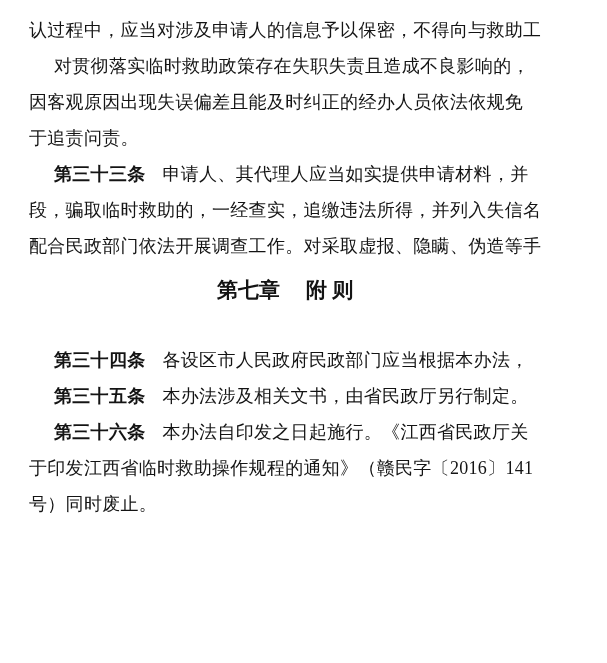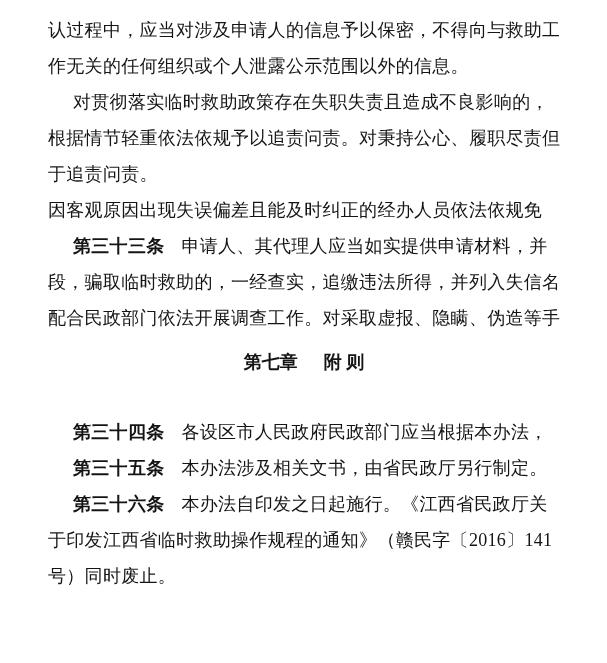--- a/index.html
+++ b/index.html
@@ -11,21 +11,21 @@
     height: 663px;
     background: #ffffff;
     overflow: hidden;
     font-family: "Liberation Serif", "DejaVu Serif", serif;
     color: #141414;
   }
   .page {
     box-sizing: border-box;
     width: 607px;
     height: 663px;
-    padding: 12px 0 0 48px;
+    padding: 12px 0 0 29px;
   }
   .col {
     width: 512px;
   }
   .ln {
     margin: 0;
     height: 36px;
     line-height: 36px;
     font-size: 18px;
     letter-spacing: 0.3px;
@@ -40,44 +40,42 @@
     text-align: center;
   }
   .lbl:empty {
     display: none;
   }
   .heading {
     margin: 0;
     margin-top: 8px;
     height: 36px;
     line-height: 36px;
-    font-size: 18px;
+    font-size: 21px;
     font-weight: 700;
     text-align: center;
     white-space: nowrap;
   }
   .heading .chapter {
     margin-right: 26px;
   }
   .spacer {
     height: 34px;
   }
 </style>
 </head>
 <body>
 
 <div class="page">
   <div class="col">
 
     <p class="ln"><span class="txt">认过程中，应当对涉及申请人的信息予以保密，不得向与救助工</span></p>
-    <p class="ln"><span class="txt">作无关的任何组织或个人泄露公示范围以外的信息。</span></p>
     <p class="ln indent"><span class="txt">对贯彻落实临时救助政策存在失职失责且造成不良影响的，</span></p>
-    <p class="ln"><span class="txt">根据情节轻重依法依规予以追责问责。对秉持公心、履职尽责但</span></p>
+    <p class="ln"><span class="txt">因客观原因出现失误偏差且能及时纠正的经办人员依法依规免</span></p>
     <p class="ln"><span class="txt">于追责问责。</span></p>
-    <p class="ln"><span class="txt">因客观原因出现失误偏差且能及时纠正的经办人员依法依规免</span></p>
 
     <p class="ln indent"><span class="lbl">第三十三条</span><span class="txt">申请人、其代理人应当如实提供申请材料，并</span></p>
     <p class="ln"><span class="txt">段，骗取临时救助的，一经查实，追缴违法所得，并列入失信名</span></p>
     <p class="ln"><span class="txt">配合民政部门依法开展调查工作。对采取虚报、隐瞒、伪造等手</span></p>
 
     <p class="heading"><span class="chapter">第七章</span><span class="chapter-title">附 则</span></p>
 
     <div class="spacer"></div>
 
     <p class="ln indent"><span class="lbl">第三十四条</span><span class="txt">各设区市人民政府民政部门应当根据本办法，</span></p>

